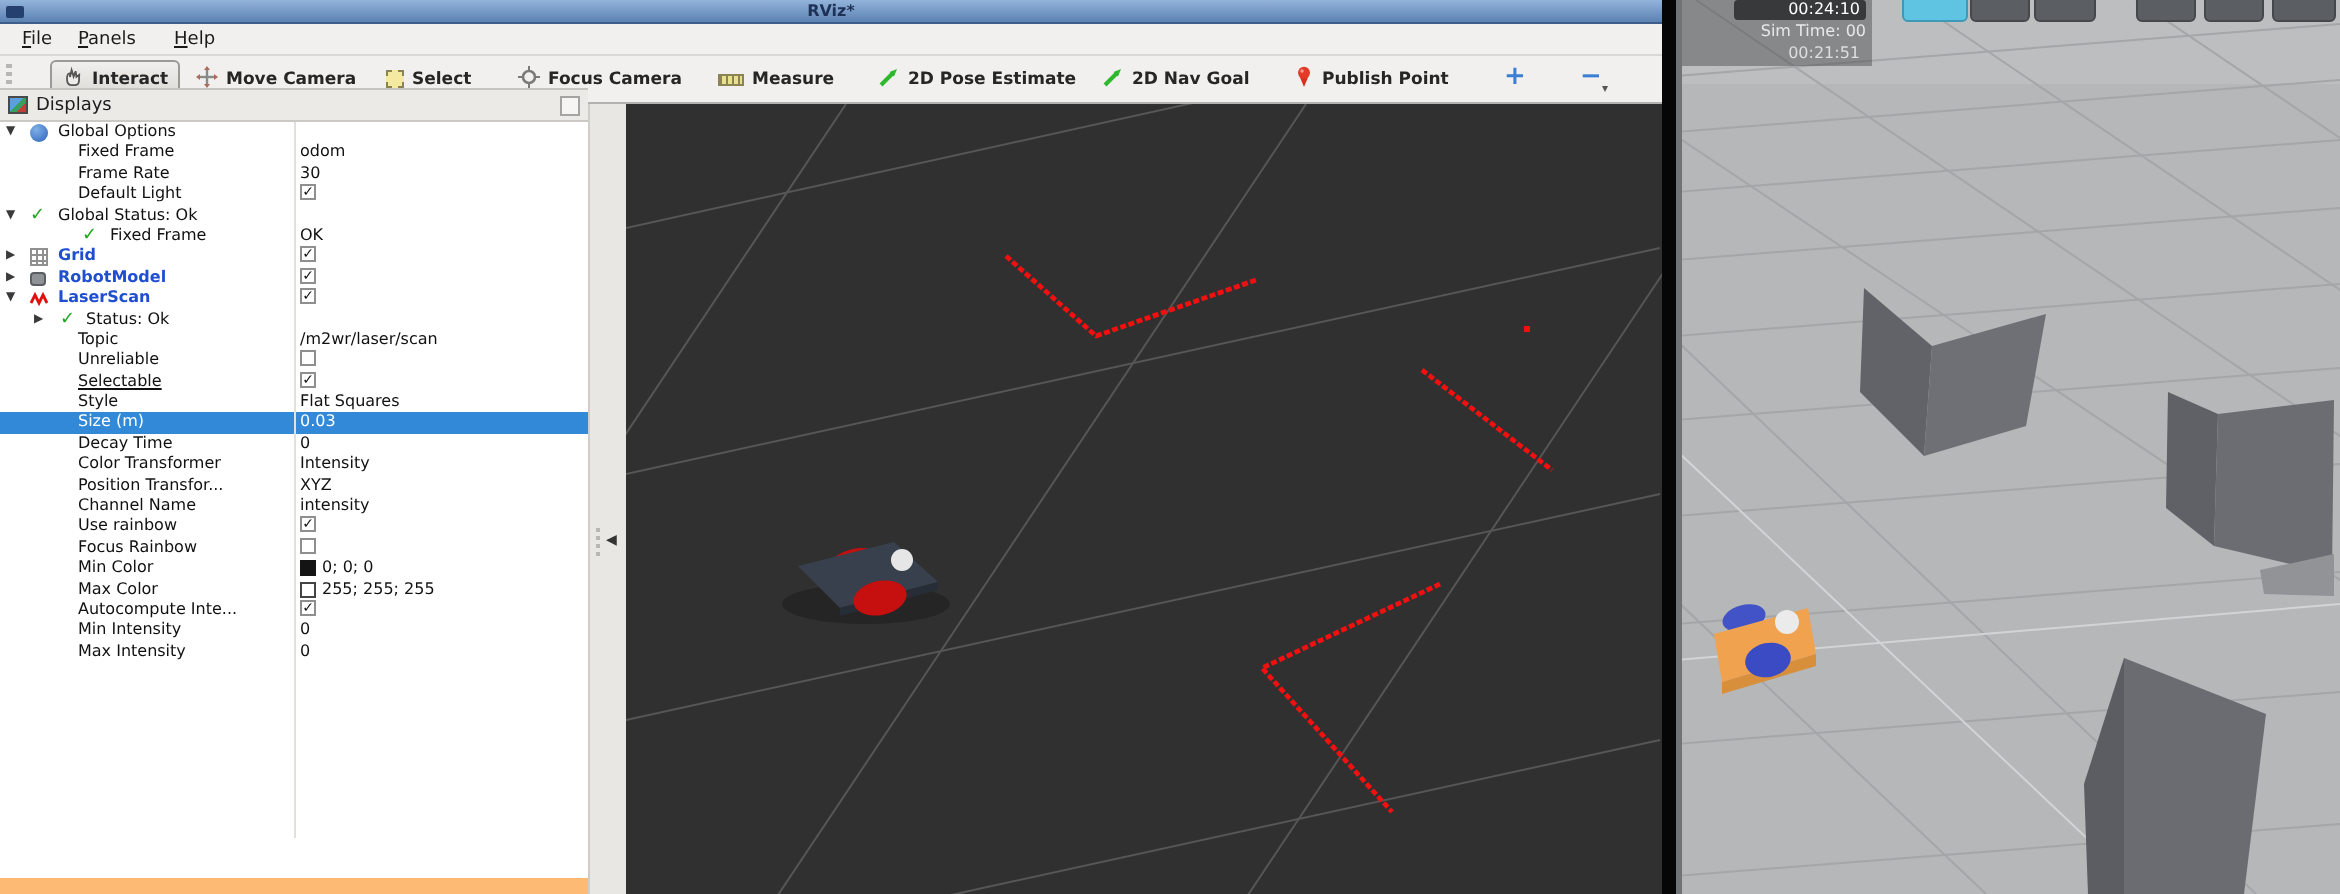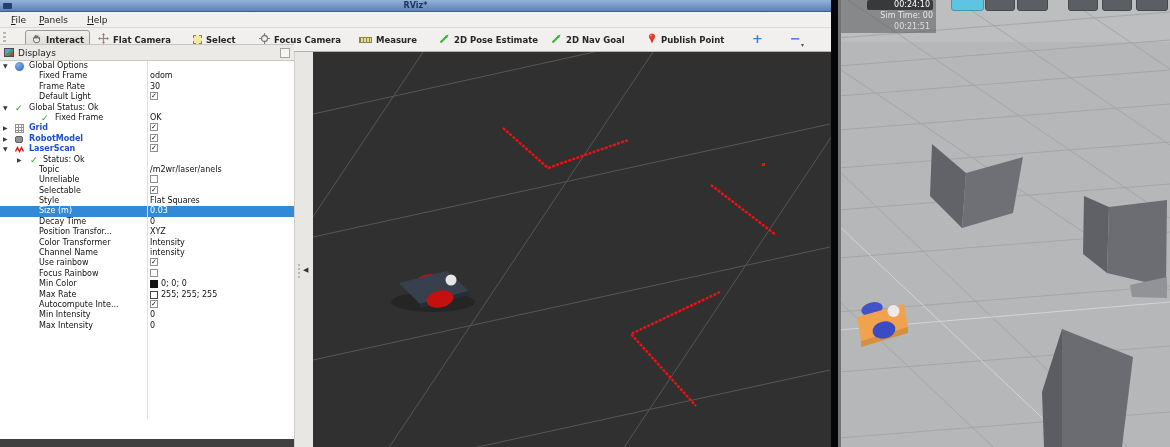--- a/index.html
+++ b/index.html
@@ -1,21 +1,21 @@
 <!DOCTYPE html>
 <html><head>
 <meta charset="utf-8">
 <style>
   html,body{margin:0;padding:0;background:#000;}
   *{box-sizing:border-box;}
   #stage{position:relative;width:1170px;height:447px;overflow:hidden;
          font-family:"DejaVu Sans",sans-serif;-webkit-font-smoothing:antialiased;}
 
   
-  #rviz{position:absolute;left:0;top:0;width:831px;height:447px;background:#404040;}
+  #rviz{position:absolute;left:0;top:0;width:831px;height:447px;background:#fdba74;}
   #titlebar{position:absolute;left:0;top:0;width:831px;height:12px;
             background:linear-gradient(#93b3da,#5c82b2);border-bottom:1px solid #3e5d88;
             text-align:center;font-size:8px;font-weight:bold;color:#1d3256;line-height:12px;}
   #win-icon{position:absolute;left:3px;top:3px;width:9px;height:6px;background:#23406e;border-radius:1px;}
   #menubar{position:absolute;left:0;top:12px;width:831px;height:16px;background:#f1f0ee;
            border-bottom:1px solid #dad8d4;}
   .menu-item{position:absolute;top:0;height:16px;line-height:16px;font-size:9px;color:#1a1a1a;padding:0 3px;}
   #toolbar{position:absolute;left:0;top:28px;width:831px;height:24px;background:#f1f0ee;
            border-bottom:1px solid #b3b1ad;}
   #tb-grip{position:absolute;left:3px;top:4px;width:3px;height:15px;
@@ -116,21 +116,21 @@
         </div>
         <div class="tool" style="left: 93px;">
           <span><svg width="11" height="11" viewBox="0 0 11 11" stroke="#8a8a8a" stroke-width="1.2">
               <line x1="1.5" y1="5.5" x2="9.5" y2="5.5"></line>
               <line x1="5.5" y1="1.5" x2="5.5" y2="9.5"></line>
               <polygon points="5.5,0 4,2 7,2" fill="#b06a5a" stroke="none"></polygon>
               <polygon points="5.5,11 4,9 7,9" fill="#b06a5a" stroke="none"></polygon>
               <polygon points="0,5.5 2,4 2,7" fill="#b06a5a" stroke="none"></polygon>
               <polygon points="11,5.5 9,4 9,7" fill="#b06a5a" stroke="none"></polygon>
             </svg></span>
-          <span>Flat Camera</span>
+          <span>Move Camera</span>
         </div>
         <div class="tool" style="left: 188px;">
           <span class="icn-select"></span>
           <span>Select</span>
         </div>
         <div class="tool" style="left: 254px;">
           <span><svg width="11" height="11" viewBox="0 0 11 11" stroke="#7a7a7a" fill="none">
               <circle cx="5.5" cy="5.5" r="3" stroke-width="1.3"></circle>
               <line x1="5.5" y1="0" x2="5.5" y2="2"></line>
               <line x1="5.5" y1="9" x2="5.5" y2="11"></line>
@@ -236,31 +236,31 @@
             </span>
           </div>
           <div class="row">
             <span class="r-exp" style="left: 17px;">▶</span>
             <span class="ticon ticon-check-icon" style="left: 30px;">✓</span>
             <span class="r-label" style="left: 43px;">Status: Ok</span>
           </div>
           <div class="row">
             <span class="r-label" style="left: 39px;">Topic</span>
             <span class="r-val">
-              <span>/m2wr/laser/anels</span>
+              <span>/m2wr/laser/scan</span>
             </span>
           </div>
           <div class="row">
             <span class="r-label" style="left: 39px;">Unreliable</span>
             <span class="r-val">
               <span class="chk"></span>
             </span>
           </div>
           <div class="row">
-            <span class="r-label" style="left: 39px;">Selectable</span>
+            <span class="r-label" style="left: 39px; text-decoration: underline;">Selectable</span>
             <span class="r-val">
               <span class="chk">✓</span>
             </span>
           </div>
           <div class="row">
             <span class="r-label" style="left: 39px;">Style</span>
             <span class="r-val">
               <span>Flat Squares</span>
             </span>
           </div>
@@ -270,29 +270,29 @@
               <span>0.03</span>
             </span>
           </div>
           <div class="row">
             <span class="r-label" style="left: 39px;">Decay Time</span>
             <span class="r-val">
               <span>0</span>
             </span>
           </div>
           <div class="row">
+            <span class="r-label" style="left: 39px;">Color Transformer</span>
+            <span class="r-val">
+              <span>Intensity</span>
+            </span>
+          </div>
+          <div class="row">
             <span class="r-label" style="left: 39px;">Position Transfor...</span>
             <span class="r-val">
               <span>XYZ</span>
-            </span>
-          </div>
-          <div class="row">
-            <span class="r-label" style="left: 39px;">Color Transformer</span>
-            <span class="r-val">
-              <span>Intensity</span>
             </span>
           </div>
           <div class="row">
             <span class="r-label" style="left: 39px;">Channel Name</span>
             <span class="r-val">
               <span>intensity</span>
             </span>
           </div>
           <div class="row">
             <span class="r-label" style="left: 39px;">Use rainbow</span>
@@ -307,21 +307,21 @@
             </span>
           </div>
           <div class="row">
             <span class="r-label" style="left: 39px;">Min Color</span>
             <span class="r-val">
               <span class="swatch dark"></span>
               <span>0; 0; 0</span>
             </span>
           </div>
           <div class="row">
-            <span class="r-label" style="left: 39px;">Max Rate</span>
+            <span class="r-label" style="left: 39px;">Max Color</span>
             <span class="r-val">
               <span class="swatch light"></span>
               <span>255; 255; 255</span>
             </span>
           </div>
           <div class="row">
             <span class="r-label" style="left: 39px;">Autocompute Inte...</span>
             <span class="r-val">
               <span class="chk">✓</span>
             </span>

